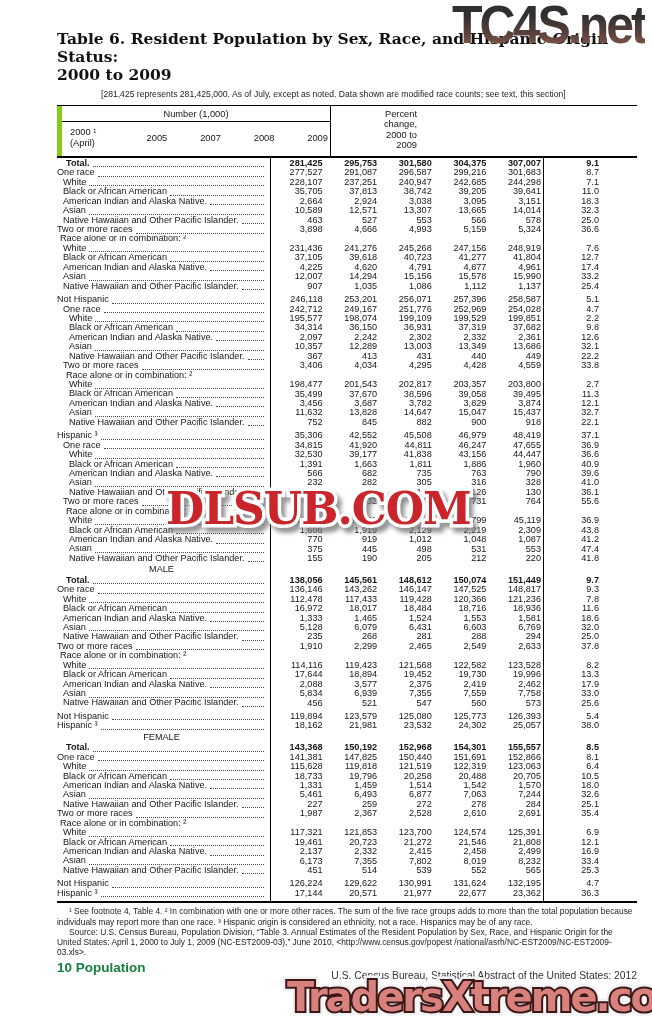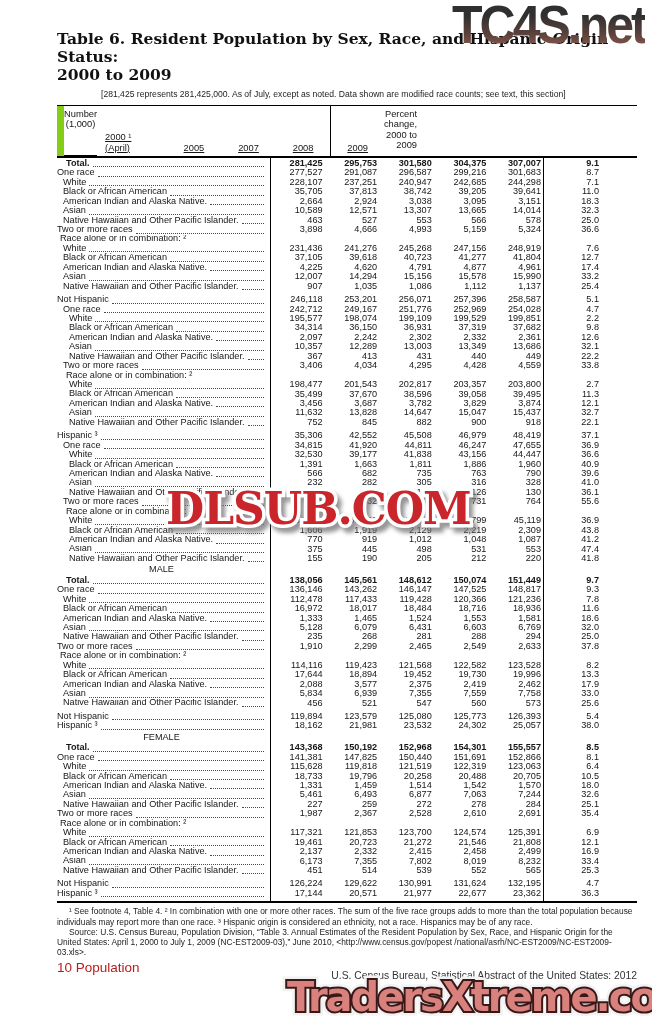--- a/index.html
+++ b/index.html
@@ -5,23 +5,23 @@
   html,body{margin:0;padding:0;}
   body{width:652px;height:1024px;position:relative;background:#fff;overflow:hidden;
        font-family:"Liberation Sans",sans-serif;color:#161616;}
   .content{position:absolute;left:57px;top:30px;width:580px;}
   .title{font-family:"DejaVu Serif",serif;font-weight:bold;font-size:15.5px;line-height:18px;color:#111;}
   .bracket{font-size:8.6px;margin-top:5px;margin-bottom:6px;color:#1c1c1c;padding-left:44px;}
   
   .tbl{width:580px;border-top:1.2px solid #000;}
   .thead{display:flex;border-bottom:2px solid #000;height:52px;box-sizing:border-box;}
   .th-stub{width:213px;display:flex;align-items:center;justify-content:center;font-size:9.3px;}
-  .th-mid{width:273px;border-left:7px solid #84cc16;box-sizing:border-box;display:flex;flex-direction:row;}
+  .th-mid{width:273px;border-left:5px solid #84cc16;box-sizing:border-box;display:flex;flex-direction:column;}
   .th-num{text-align:center;font-size:9.3px;padding:3px 0 2px;border-bottom:1px solid #000;}
-  .th-years{flex:1;display:flex;align-items:flex-end;text-decoration:underline;}
+  .th-years{flex:1;display:flex;align-items:center;}
   .th-y{width:54.6px;box-sizing:border-box;text-align:right;font-size:9.3px;padding:0 2px 3px 0;}
   .th-y.first{text-align:left;padding-left:8px;line-height:10.5px;}
   .th-y.first span{display:block;}
   .th-pct{width:94px;border-left:1px solid #000;box-sizing:border-box;text-align:right;
           font-size:9.3px;line-height:10.4px;padding:3px 7px 16px 0;}
   .tbody{position:relative;border-bottom:2px solid #000;padding:1px 0 3px;}
   .vr{position:absolute;top:0;bottom:0;width:1px;background:#000;}
   .vr1{left:213px;} .vr2{left:486px;}
   .trow{display:flex;line-height:9.45px;font-size:9.15px;height:9.45px;}
   .trow.bold{font-weight:bold;}
@@ -29,21 +29,21 @@
   .trow.sec{justify-content:flex-start;margin:2px 0 1px;}
   .trow.sec .stub{justify-content:center;}
   .stub{width:213px;box-sizing:border-box;display:flex;align-items:flex-end;overflow:hidden;padding-right:4px;white-space:nowrap;}
   .lab{white-space:nowrap;}
   .dots{flex:1;min-width:6px;border-bottom:1.5px dotted #4a4a4a;margin:0 2px 1px 3px;}
   .cell{width:54.6px;box-sizing:border-box;text-align:right;padding-right:2px;}
   .pct{width:94px;box-sizing:border-box;text-align:right;padding-right:38px;}
   
   .fnotes{margin-top:3px;font-size:8.4px;line-height:10.3px;color:#1c1c1c;}
   .fnotes p{margin:0;text-indent:12px;}
-  .footer-left{position:absolute;left:57px;top:960px;font-size:13.5px;color:#b91c1c;}
+  .footer-left{position:absolute;left:57px;top:960px;font-size:13.5px;color:#15803d;font-weight:bold;}
   .footer-right{position:absolute;left:57px;top:970px;width:580px;text-align:right;font-size:10.3px;color:#333;}
   
   .wm{position:absolute;white-space:nowrap;font-weight:bold;z-index:5;}
   .wm-tc4s{left:452px;top:-4px;font-size:50px;letter-spacing:-3px;font-family:"Liberation Sans",sans-serif;
            background:linear-gradient(#303030 35%,#5c423c 65%,#8e5c50 90%);
            -webkit-background-clip:text;background-clip:text;color:transparent;transform:scaleY(1.06);}
   .wm-dlsub{left:166px;top:483px;font-size:44px;font-family:"DejaVu Serif",serif;color:#c9252b;
             letter-spacing:-1px;filter:drop-shadow(4px 5px 2px rgba(115,115,115,0.75));}
   .wm-dlsub::before{content:attr(data-text);position:absolute;left:0;top:0;z-index:-1;
             -webkit-text-stroke:7px #fff;color:#fff;}

